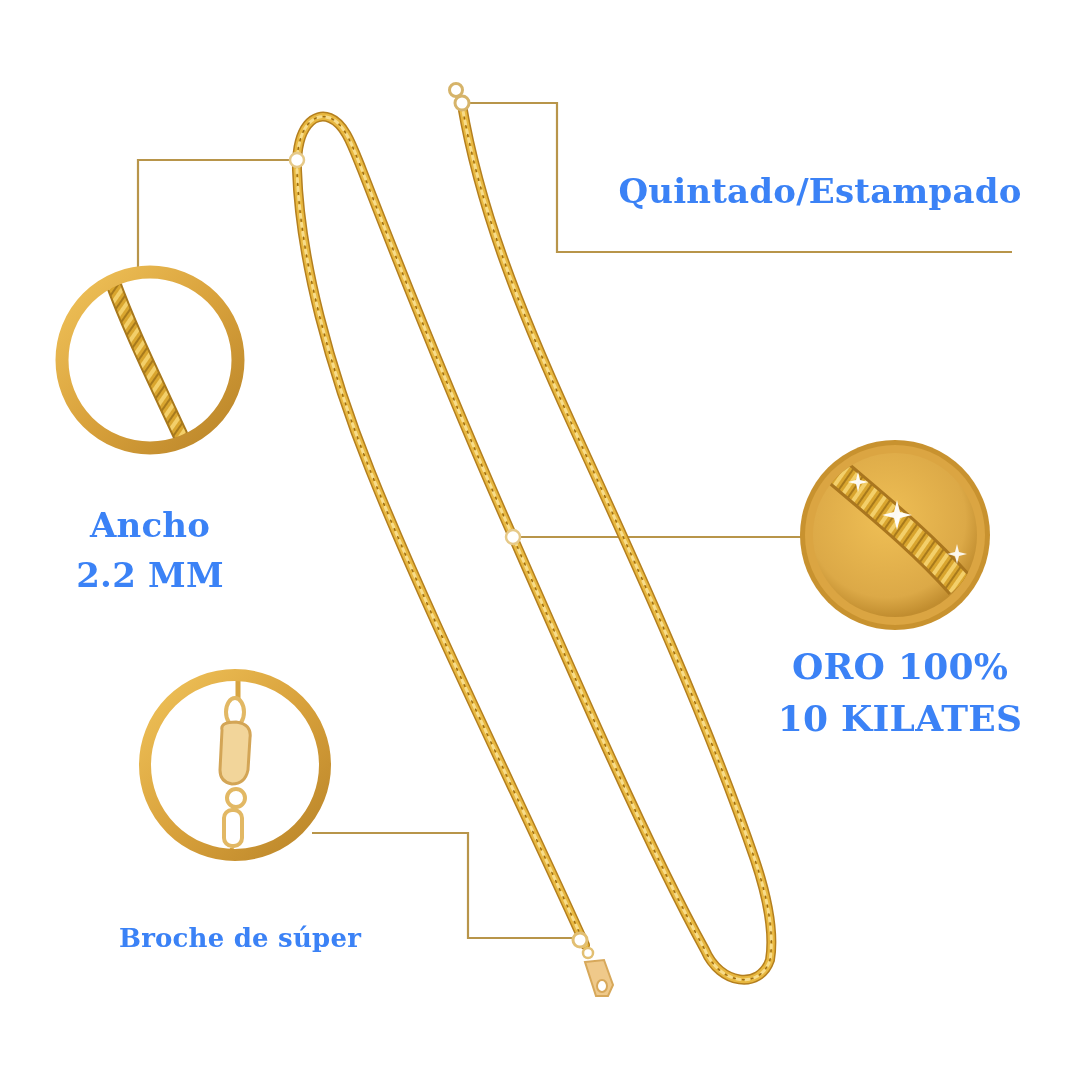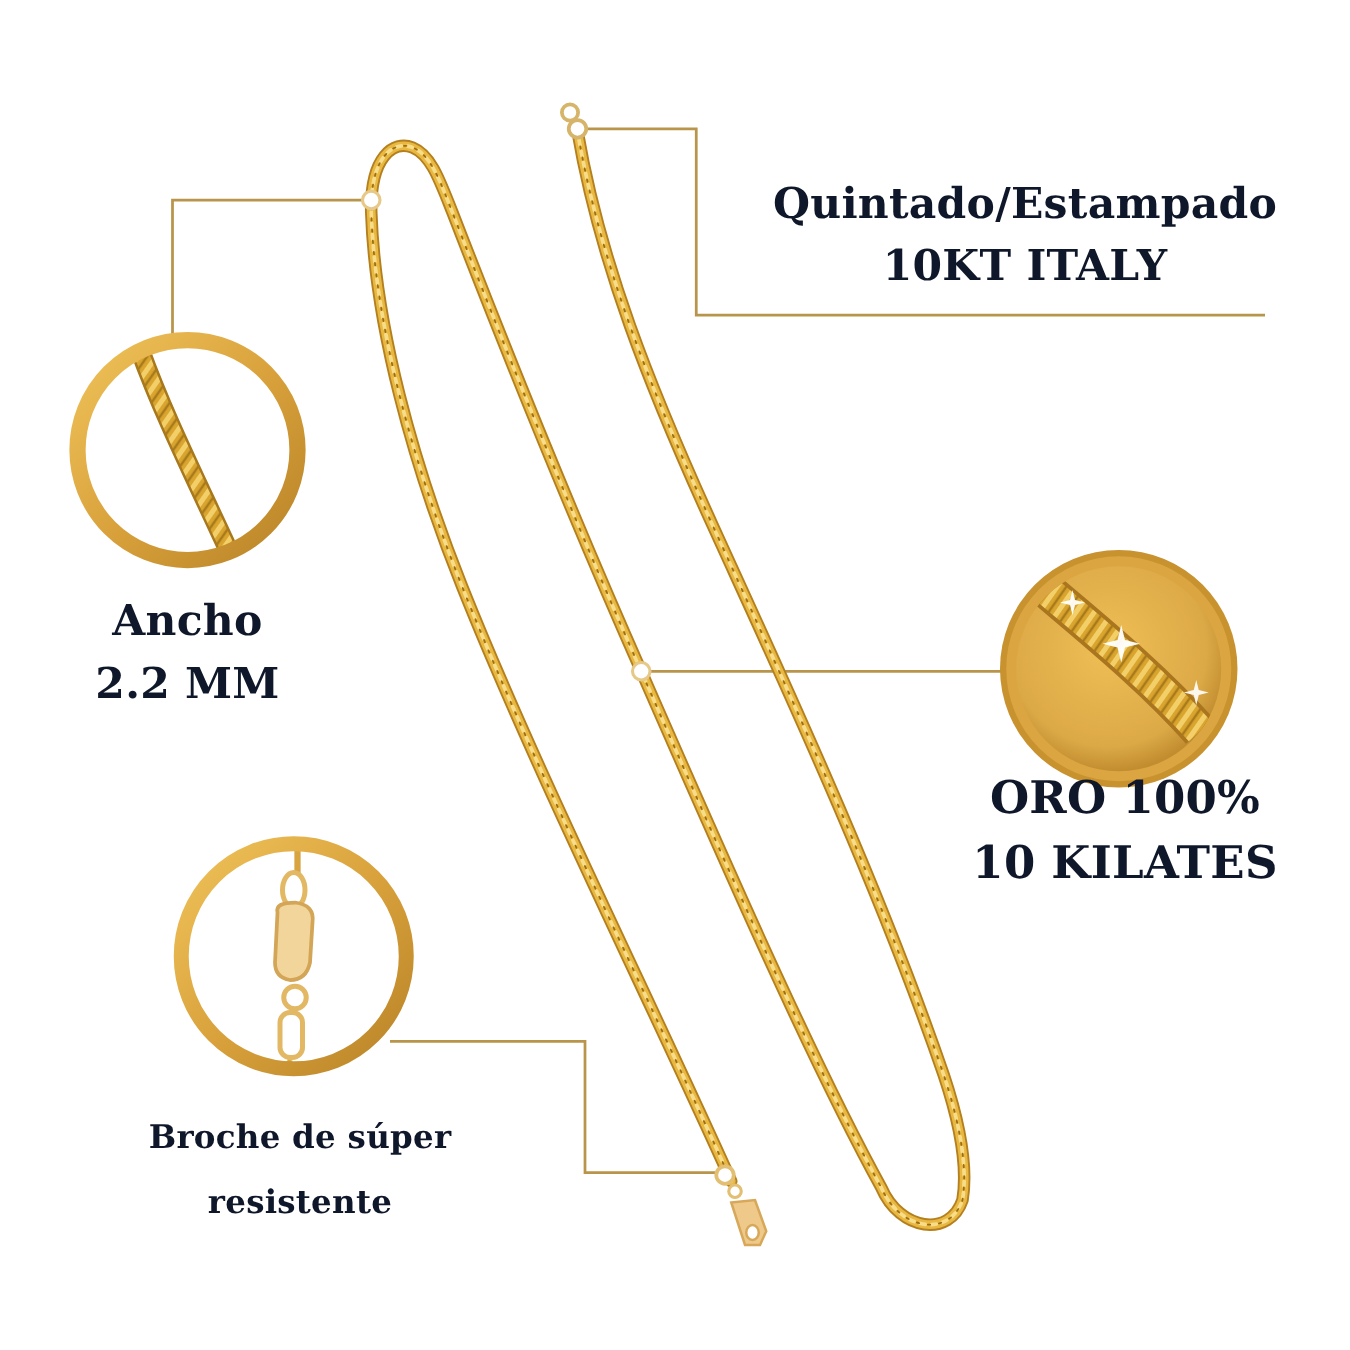--- a/index.html
+++ b/index.html
@@ -1,20 +1,20 @@
 <!DOCTYPE html>
 <html><head>
 <meta charset="utf-8">
 <style>
   html, body { margin: 0; padding: 0; background: #ffffff; }
   body { width: 1080px; height: 1080px; position: relative; overflow: hidden;
          font-family: "DejaVu Serif", "Liberation Serif", serif; color: #2e3338; }
   .canvas { position: absolute; left: 0; top: 0; width: 1080px; height: 1080px; }
-  .label { position: absolute; text-align: center; font-weight: bold; color: #0f172a;
-           font-family: "DejaVu Serif", "Liberation Serif", serif; letter-spacing: 0.2px; }
+  .label { position: absolute; text-align: center; font-weight: bold; color: #3b82f6;
+           font-family: "DejaVu Serif", "Liberation Serif", serif; letter-spacing: 0.2px; margin-top: 28px; }
   .label .line { display: block; white-space: nowrap; }
   #lbl-stamp { left: 590px; top: 138px; width: 460px; font-size: 34px; line-height: 50px; }
   #lbl-width { left: 40px;  top: 472px; width: 220px; font-size: 34px; line-height: 50px; text-align: center; }
   #lbl-gold  { left: 750px; top: 612px; width: 300px; font-size: 36px; line-height: 52px; }
   #lbl-clasp { left: 40px;  top: 884px; width: 400px; font-size: 26px; line-height: 52px; }
 </style>
 </head>
 <body>
 
 <svg class="canvas" width="1080" height="1080" viewBox="0 0 1080 1080" xmlns="http://www.w3.org/2000/svg">
@@ -154,29 +154,27 @@
     <g fill="#ffffff">
       <path d="M 858,472 l 2,8 8,2 -8,2 -2,8 -2,-8 -8,-2 8,-2 z" opacity="0.95"></path>
       <path d="M 897,500 l 3,12 12,3 -12,3 -3,12 -3,-12 -12,-3 12,-3 z" opacity="0.95"></path>
       <path d="M 957,544 l 2,8 8,2 -8,2 -2,8 -2,-8 -8,-2 8,-2 z" opacity="0.9"></path>
     </g>
   </g>
 </svg>
 
 <div class="label" id="lbl-stamp">
   <span class="line">Quintado/Estampado</span>
-  <span class="line">10KT ITALY</span>
 </div>
 
 <div class="label" id="lbl-width">
   <span class="line">Ancho</span>
   <span class="line">2.2 MM</span>
 </div>
 
 <div class="label" id="lbl-gold">
   <span class="line">ORO 100%</span>
   <span class="line">10 KILATES</span>
 </div>
 
 <div class="label" id="lbl-clasp">
   <span class="line">Broche de súper</span>
-  <span class="line">resistente</span>
 </div>
 
 </body></html>

